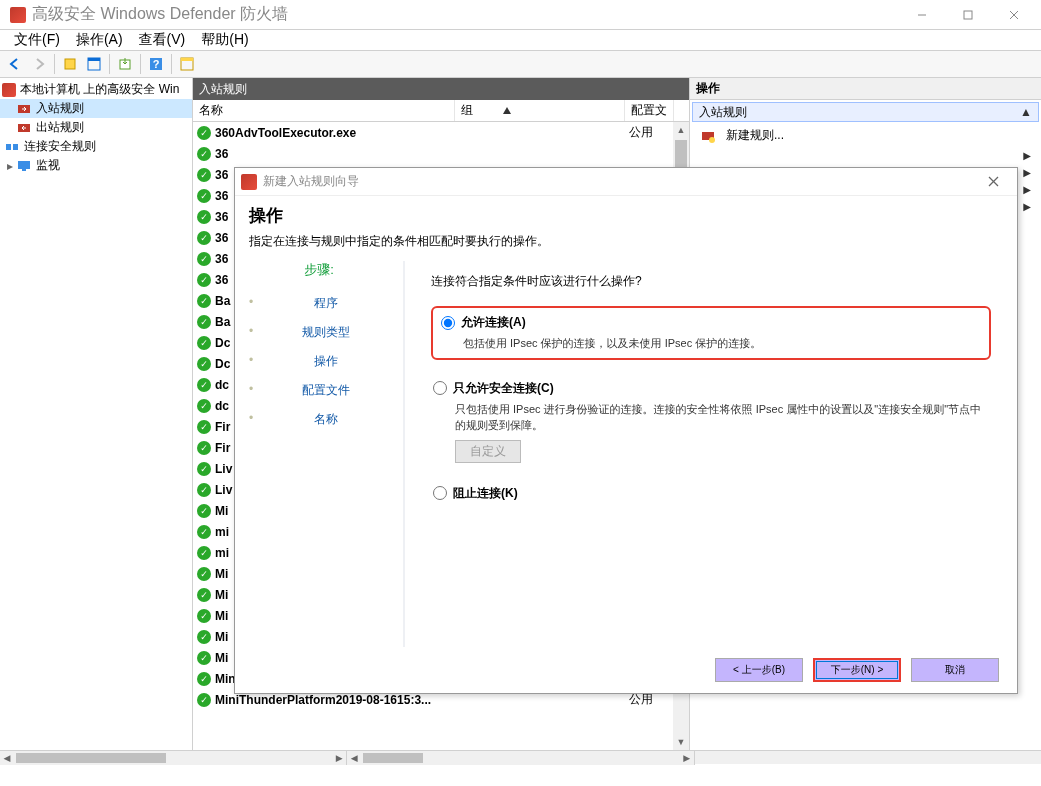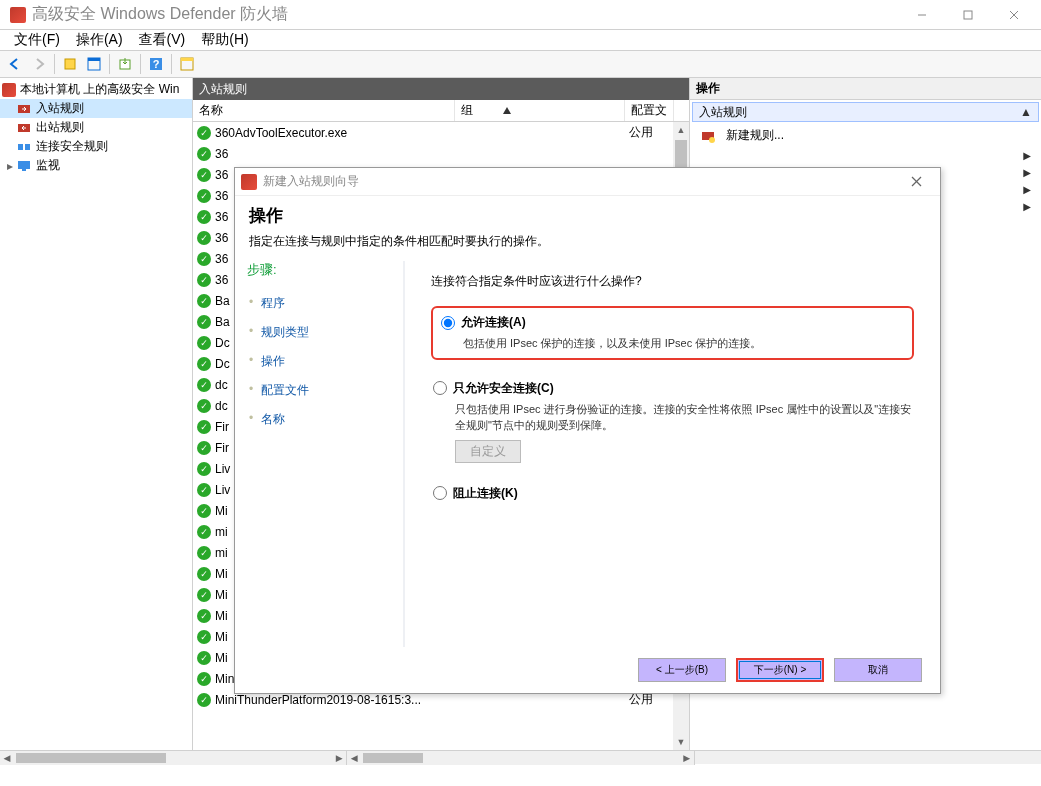--- a/index.html
+++ b/index.html
@@ -31,49 +31,49 @@
     .tree-chevron { width: 12px; color: #666; display: inline-block; text-align: center; }
 
     .center-pane { width: 497px; border-right: 1px solid #d0d0d0; display: flex; flex-direction: column; overflow: hidden; position: relative; }
     .section-header { background: #5b5b5b; color: #fff; height: 22px; display: flex; align-items: center; font-size: 12px; padding: 0 6px; }
     .table-head { display: flex; height: 22px; border-bottom: 1px solid #d0d0d0; font-size: 12px; align-items: center; background: #fff; }
     .table-head .col { padding: 0 6px; border-right: 1px solid #e6e6e6; height: 100%; display: flex; align-items: center; }
     .rules-list { flex: 1; overflow: hidden; font-size: 12px; }
     .rule-row { display: flex; align-items: center; height: 21px; padding-left: 4px; }
     .rule-row:nth-child(even) {}
     .rule-icon { width: 14px; height: 14px; border-radius: 50%; background: #2aa82a; color: #fff; font-size: 9px; display: inline-flex; align-items: center; justify-content: center; margin-right: 4px; flex-shrink: 0; }
-    .rule-name { width: 244px; overflow: hidden; text-overflow: ellipsis; white-space: nowrap; }
+    .rule-name { width: 244px; overflow: hidden; text-overflow: ellipsis; white-space: nowrap; font-weight: bold; }
     .rule-group { width: 170px; }
     .rule-profile { width: 50px; }
     .tri { display: inline-block; width: 0; height: 0; border-left: 4px solid transparent; border-right: 4px solid transparent; border-bottom: 7px solid #333; margin-left: 30px; }
 
     .right-pane { flex: 1; display: flex; flex-direction: column; overflow: hidden; }
     .right-head { background: #f0f0f0; height: 22px; border-bottom: 1px solid #d0d0d0; font-size: 12px; display: flex; align-items: center; padding: 0 6px; font-weight: bold; }
     .right-sub { background: #e8efff; border: 1px solid #9fc0ff; height: 20px; display: flex; align-items: center; font-size: 12px; padding: 0 6px; margin: 2px; justify-content: space-between; }
     .right-sub .collapse { color: #333; }
     .action-item { display: flex; align-items: center; font-size: 12px; padding: 3px 10px; gap: 6px; }
     .action-row-arrow { margin-left: auto; color: #333; font-size: 10px; }
     .actions-body { font-size: 12px; }
 
     .status-area { height: 14px; border-top: 1px solid #d0d0d0; display: flex; }
     .status-scroll-h { height: 14px; background: #f0f0f0; flex: 1; border-right: 1px solid #d0d0d0; display: flex; }
     .scroll-thumb-h { width: 60px; background: #c0c0c0; margin: 2px 0 2px 2px; }
     .scroll-arrow { width: 14px; display: flex; align-items: center; justify-content: center; color: #666; font-size: 9px; }
 
     
-    .wizard { position: absolute; left: 234px; top: 167px; width: 707px; height: 527px; background: #fff; border: 1px solid #999; box-shadow: 2px 2px 6px rgba(0,0,0,0.2); display: flex; flex-direction: column; font-size: 12px; }
+    .wizard { position: absolute; left: 234px; top: 167px; width: 784px; height: 527px; background: #fff; border: 1px solid #999; box-shadow: 2px 2px 6px rgba(0,0,0,0.2); display: flex; flex-direction: column; font-size: 12px; }
     .wiz-title { height: 28px; display: flex; align-items: center; padding: 0 6px; border-bottom: 1px solid #eee; }
     .wiz-title .wiz-icon { width: 16px; height: 16px; margin-right: 6px; }
     .wiz-title-text { color: #888; flex: 1; }
     .wiz-close { width: 36px; height: 28px; display: flex; align-items: center; justify-content: center; color: #666; }
     .wiz-head { padding: 8px 14px 4px; }
     .wiz-head h2 { font-size: 17px; font-weight: bold; margin-bottom: 6px; }
     .wiz-head p { font-size: 12px; }
     .wiz-body { flex: 1; display: flex; border-top: 1px solid #fff; padding-top: 6px; }
-    .wiz-steps { width: 170px; padding: 0 12px; border-right: 2px solid #eef0f4; }
+    .wiz-steps { width: 170px; padding: 0 12px; border-right: 2px solid #eef0f4; text-align: center; }
     .wiz-steps-title { color: #129e3a; font-size: 13px; margin-bottom: 10px; }
     .wiz-step { color: #1259a7; font-size: 12px; padding: 6px 0 6px 14px; position: relative; }
     .wiz-step::before { content: "•"; color: #c0c0a0; position: absolute; left: 2px; }
     .wiz-content { flex: 1; padding: 12px 26px; position: relative; }
     .wiz-q { margin-bottom: 16px; }
     .opt-block { margin-bottom: 18px; padding: 2px; }
     .opt-block.highlighted { border: 2px solid #e83a2e; padding: 6px 8px; border-radius: 6px; }
     .opt-label { display: flex; align-items: center; font-weight: bold; gap: 6px; }
     .opt-desc { font-size: 11px; color: #333; margin-left: 22px; margin-top: 4px; line-height: 1.5; }
     input[type=radio] { width: 14px; height: 14px; }
@@ -186,21 +186,21 @@
     </div>
     <div class="tree-row" style="padding-left:16px;">
       <span class="tree-icon">
           <svg width="14" height="14">
             <rect x="1" y="3" width="12" height="8" fill="#c0392b"></rect>
             <path d="M9 7 L5 7 M7 5 L5 7 L7 9" stroke="#fff" fill="none"></path>
           </svg>
         </span>
       <span>出站规则</span>
     </div>
-    <div class="tree-row" style="padding-left:16px;">
+    <div class="tree-row" style="padding-left:4px;">
       <span class="tree-icon">
           <svg width="14" height="14">
             <rect x="1" y="4" width="5" height="6" fill="#3a8ee6"></rect>
             <rect x="8" y="4" width="5" height="6" fill="#3a8ee6"></rect>
           </svg>
         </span>
       <span>连接安全规则</span>
     </div>
     <div class="tree-row" style="padding-left:4px;">
       <span class="tree-chevron">▸</span>

